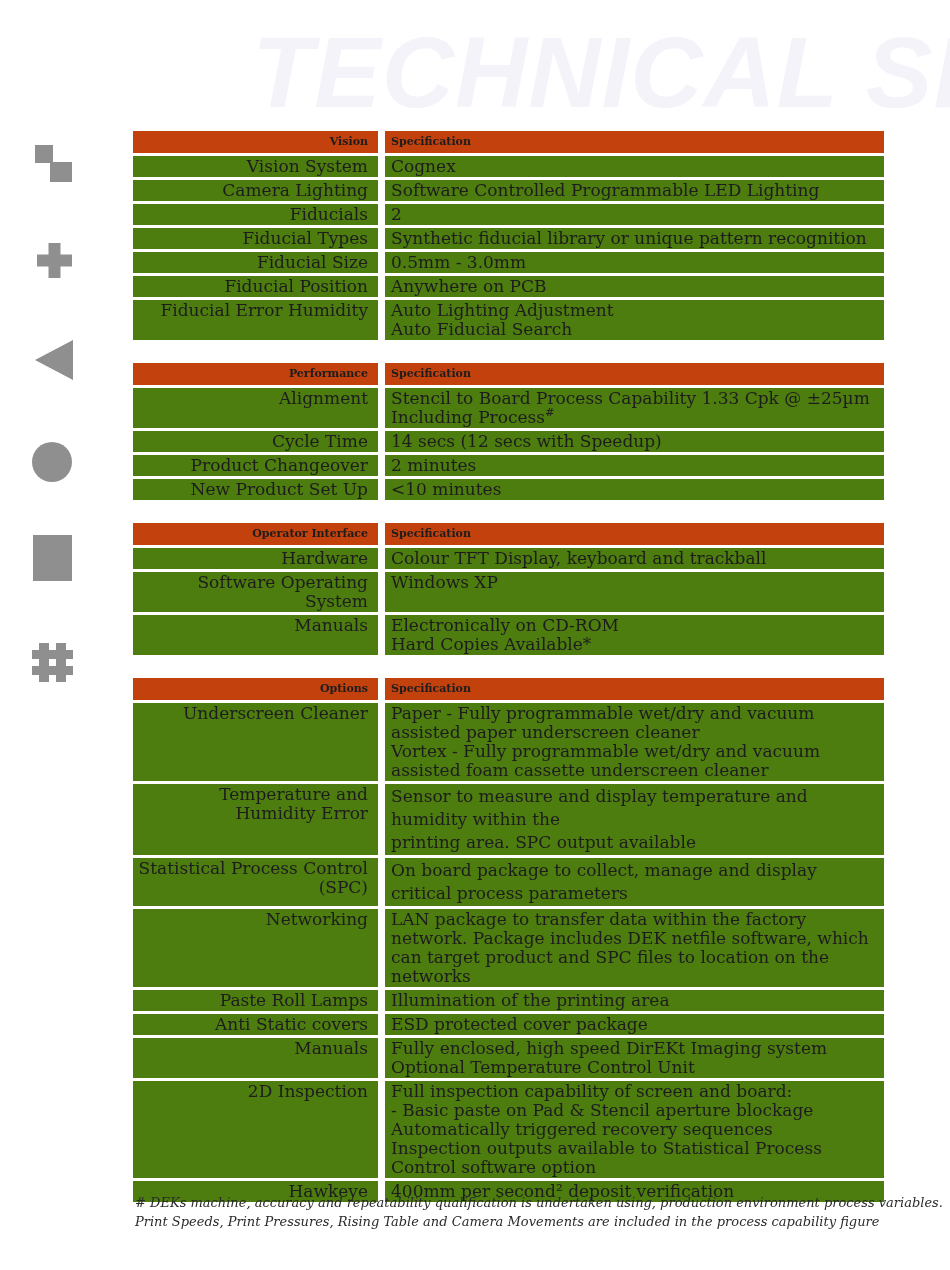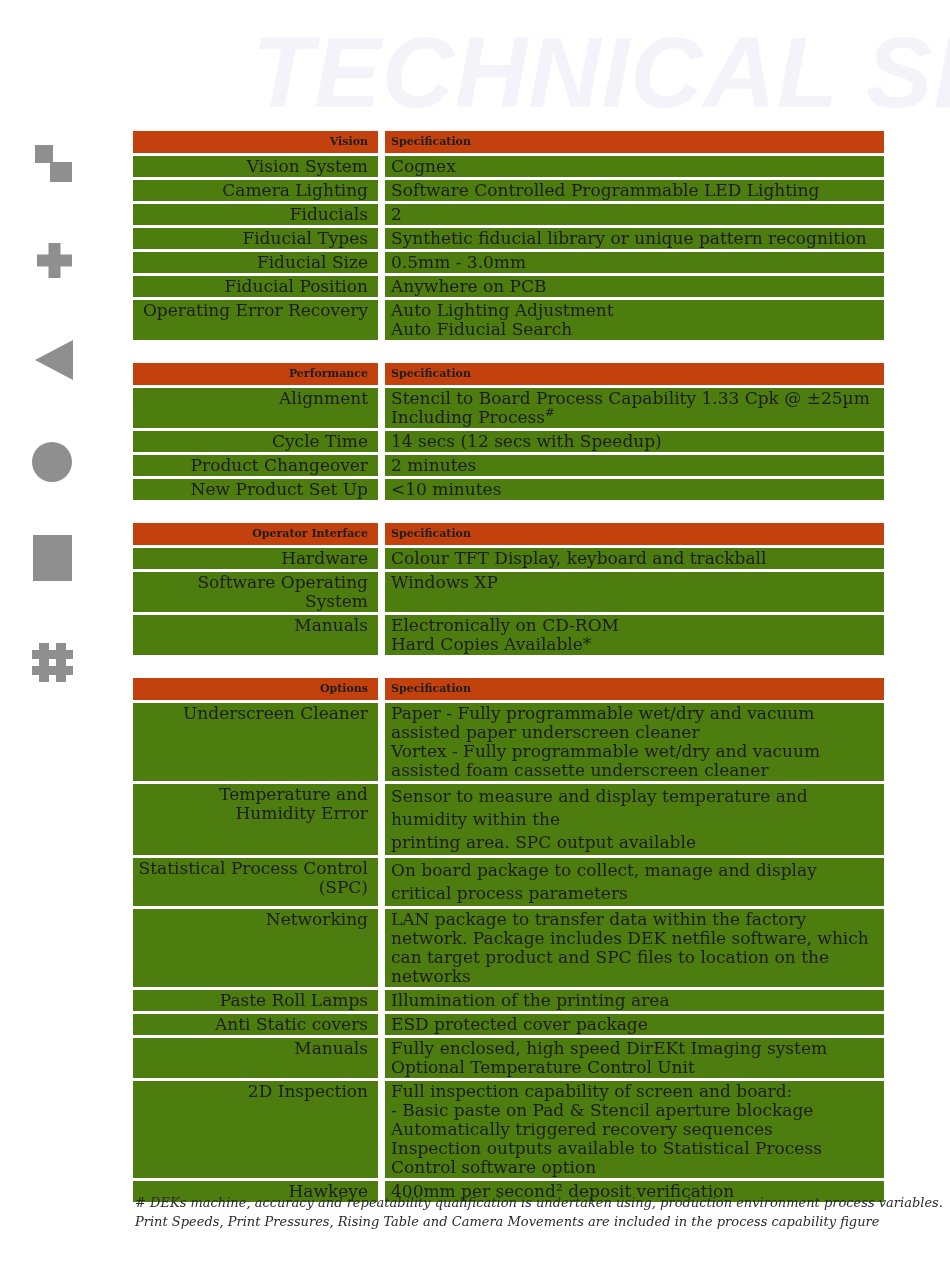--- a/index.html
+++ b/index.html
@@ -105,21 +105,21 @@
             <div class="line">0.5mm - 3.0mm</div>
           </div>
         </div>
         <div class="row">
           <div class="cell label">Fiducial Position</div>
           <div class="cell value">
             <div class="line">Anywhere on PCB</div>
           </div>
         </div>
         <div class="row">
-          <div class="cell label">Operating Error Recovery</div>
+          <div class="cell label">Fiducial Error Humidity</div>
           <div class="cell value">
             <div class="line">Auto Lighting Adjustment</div>
             <div class="line">Auto Fiducial Search</div>
           </div>
         </div>
       </section>
       <section class="spec-table">
         <div class="row header">
           <div class="cell label">Performance</div>
           <div class="cell value">Specification</div>

